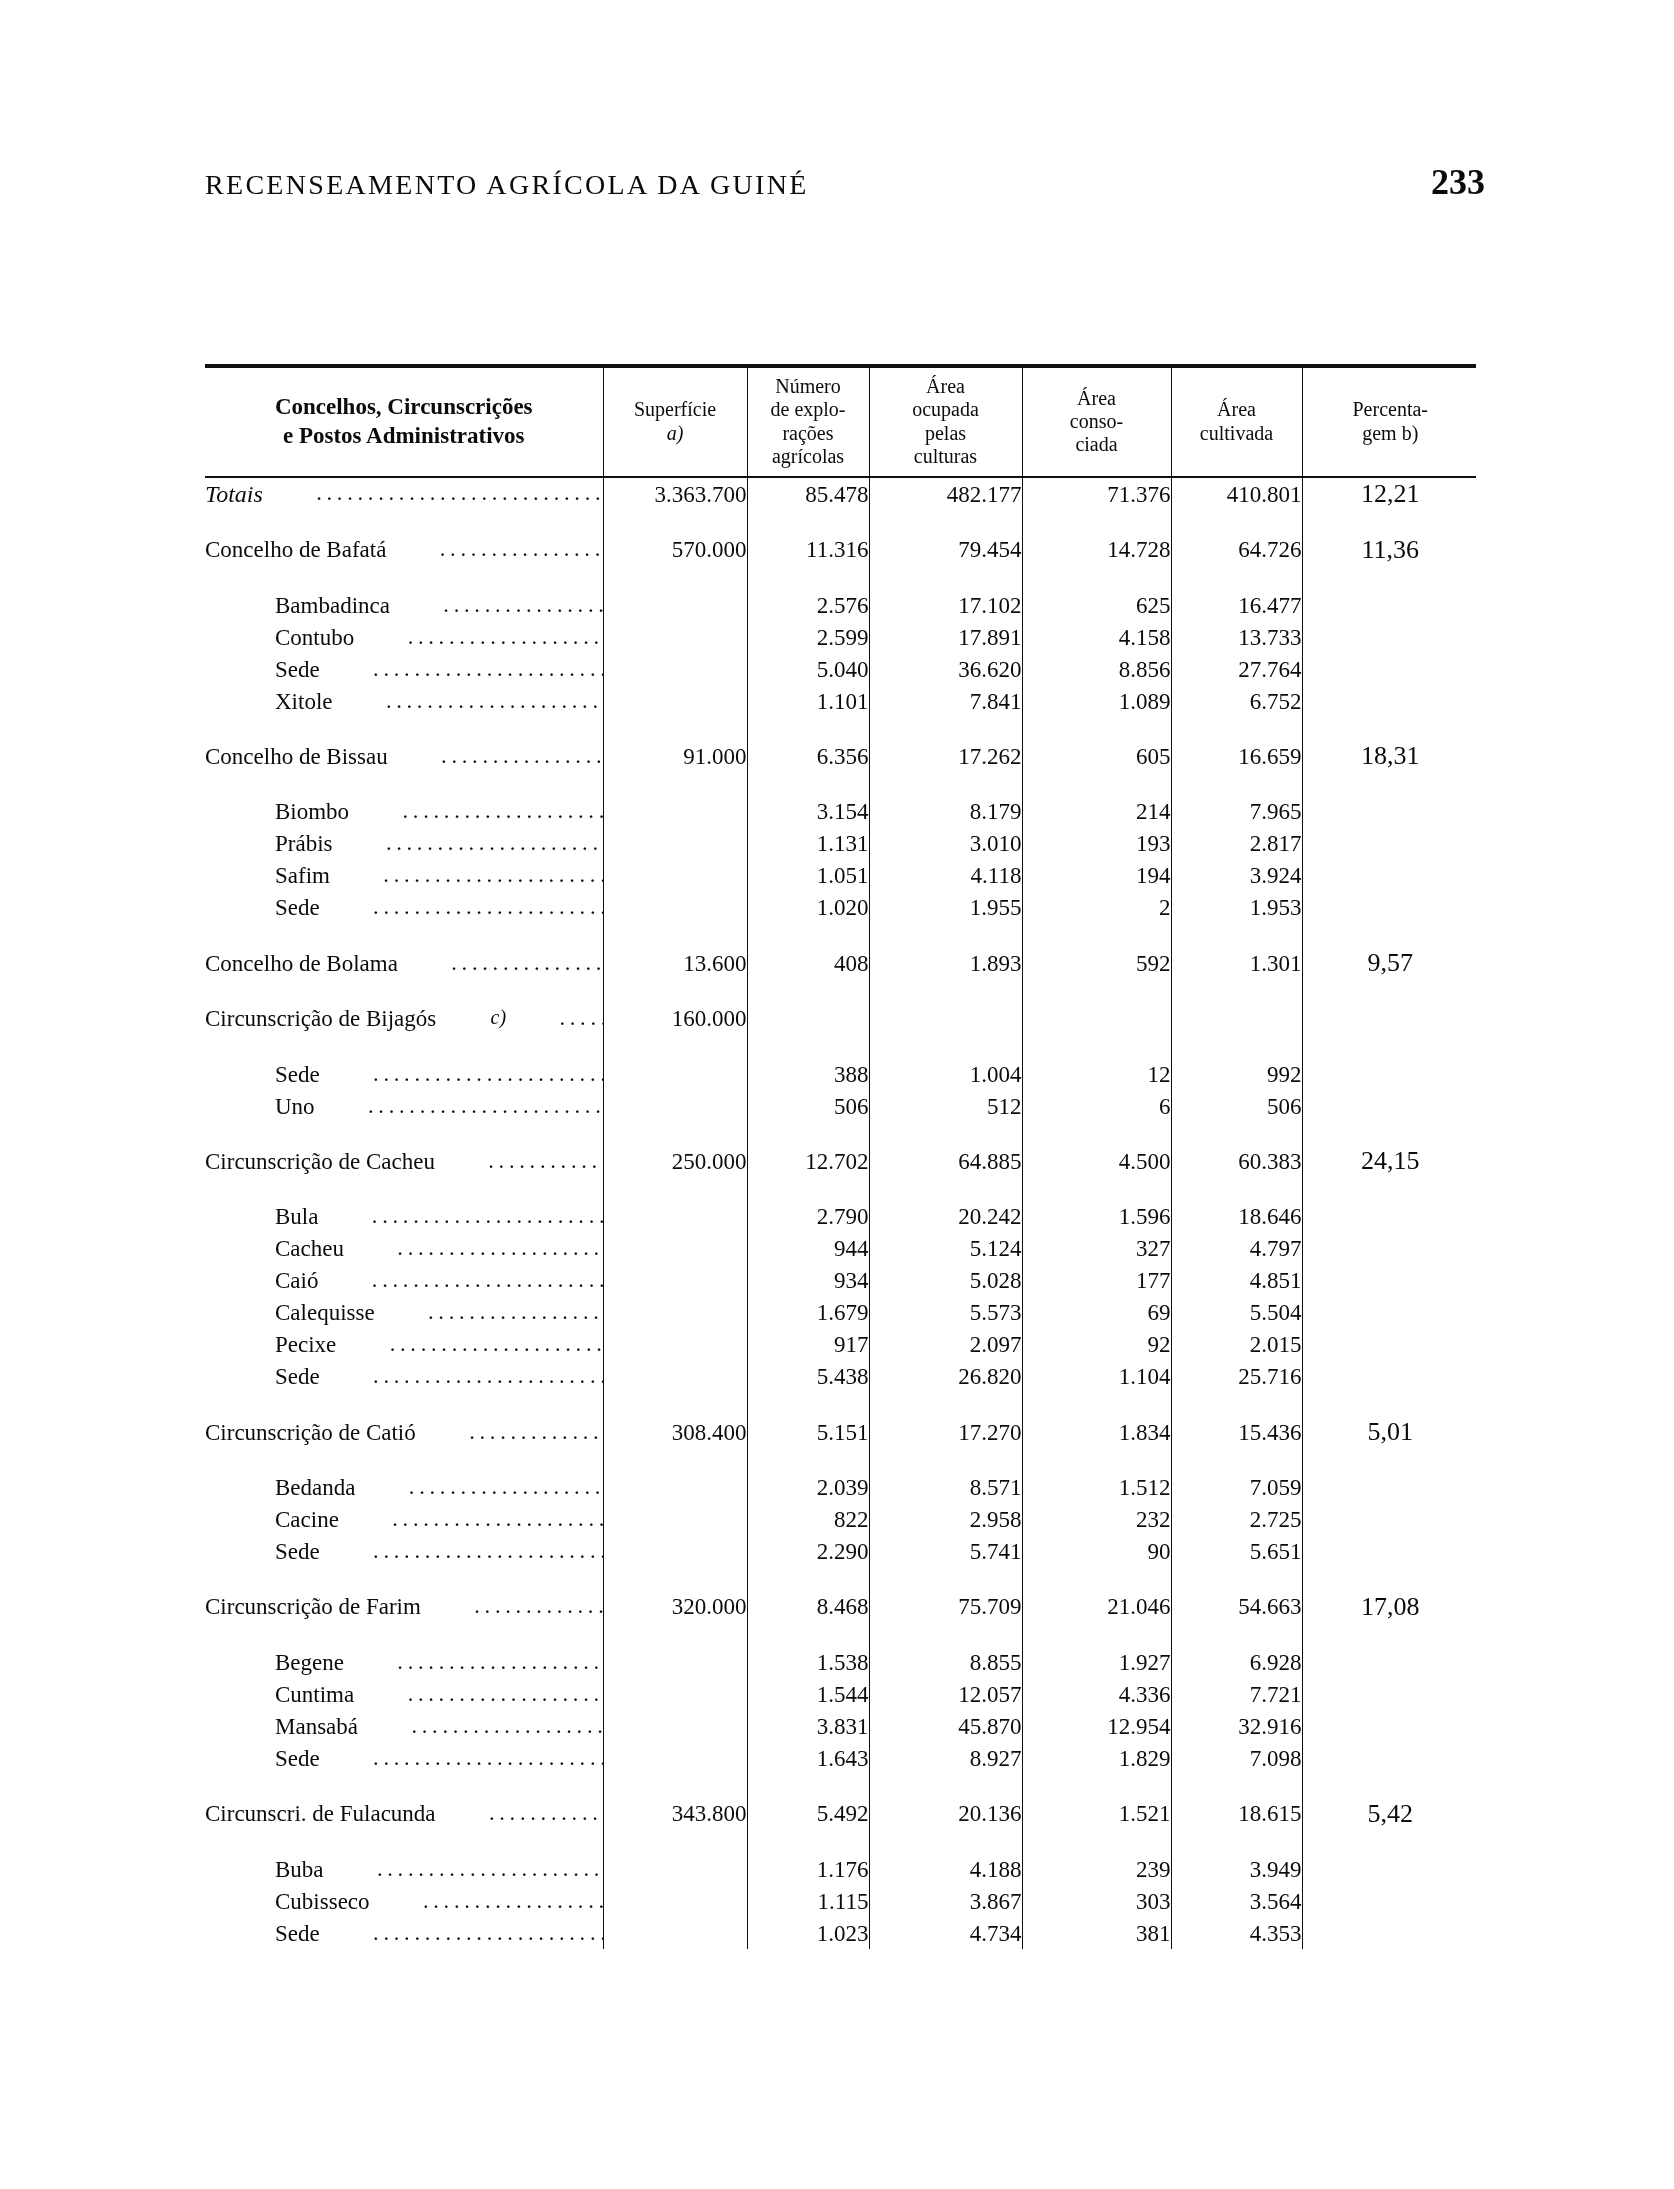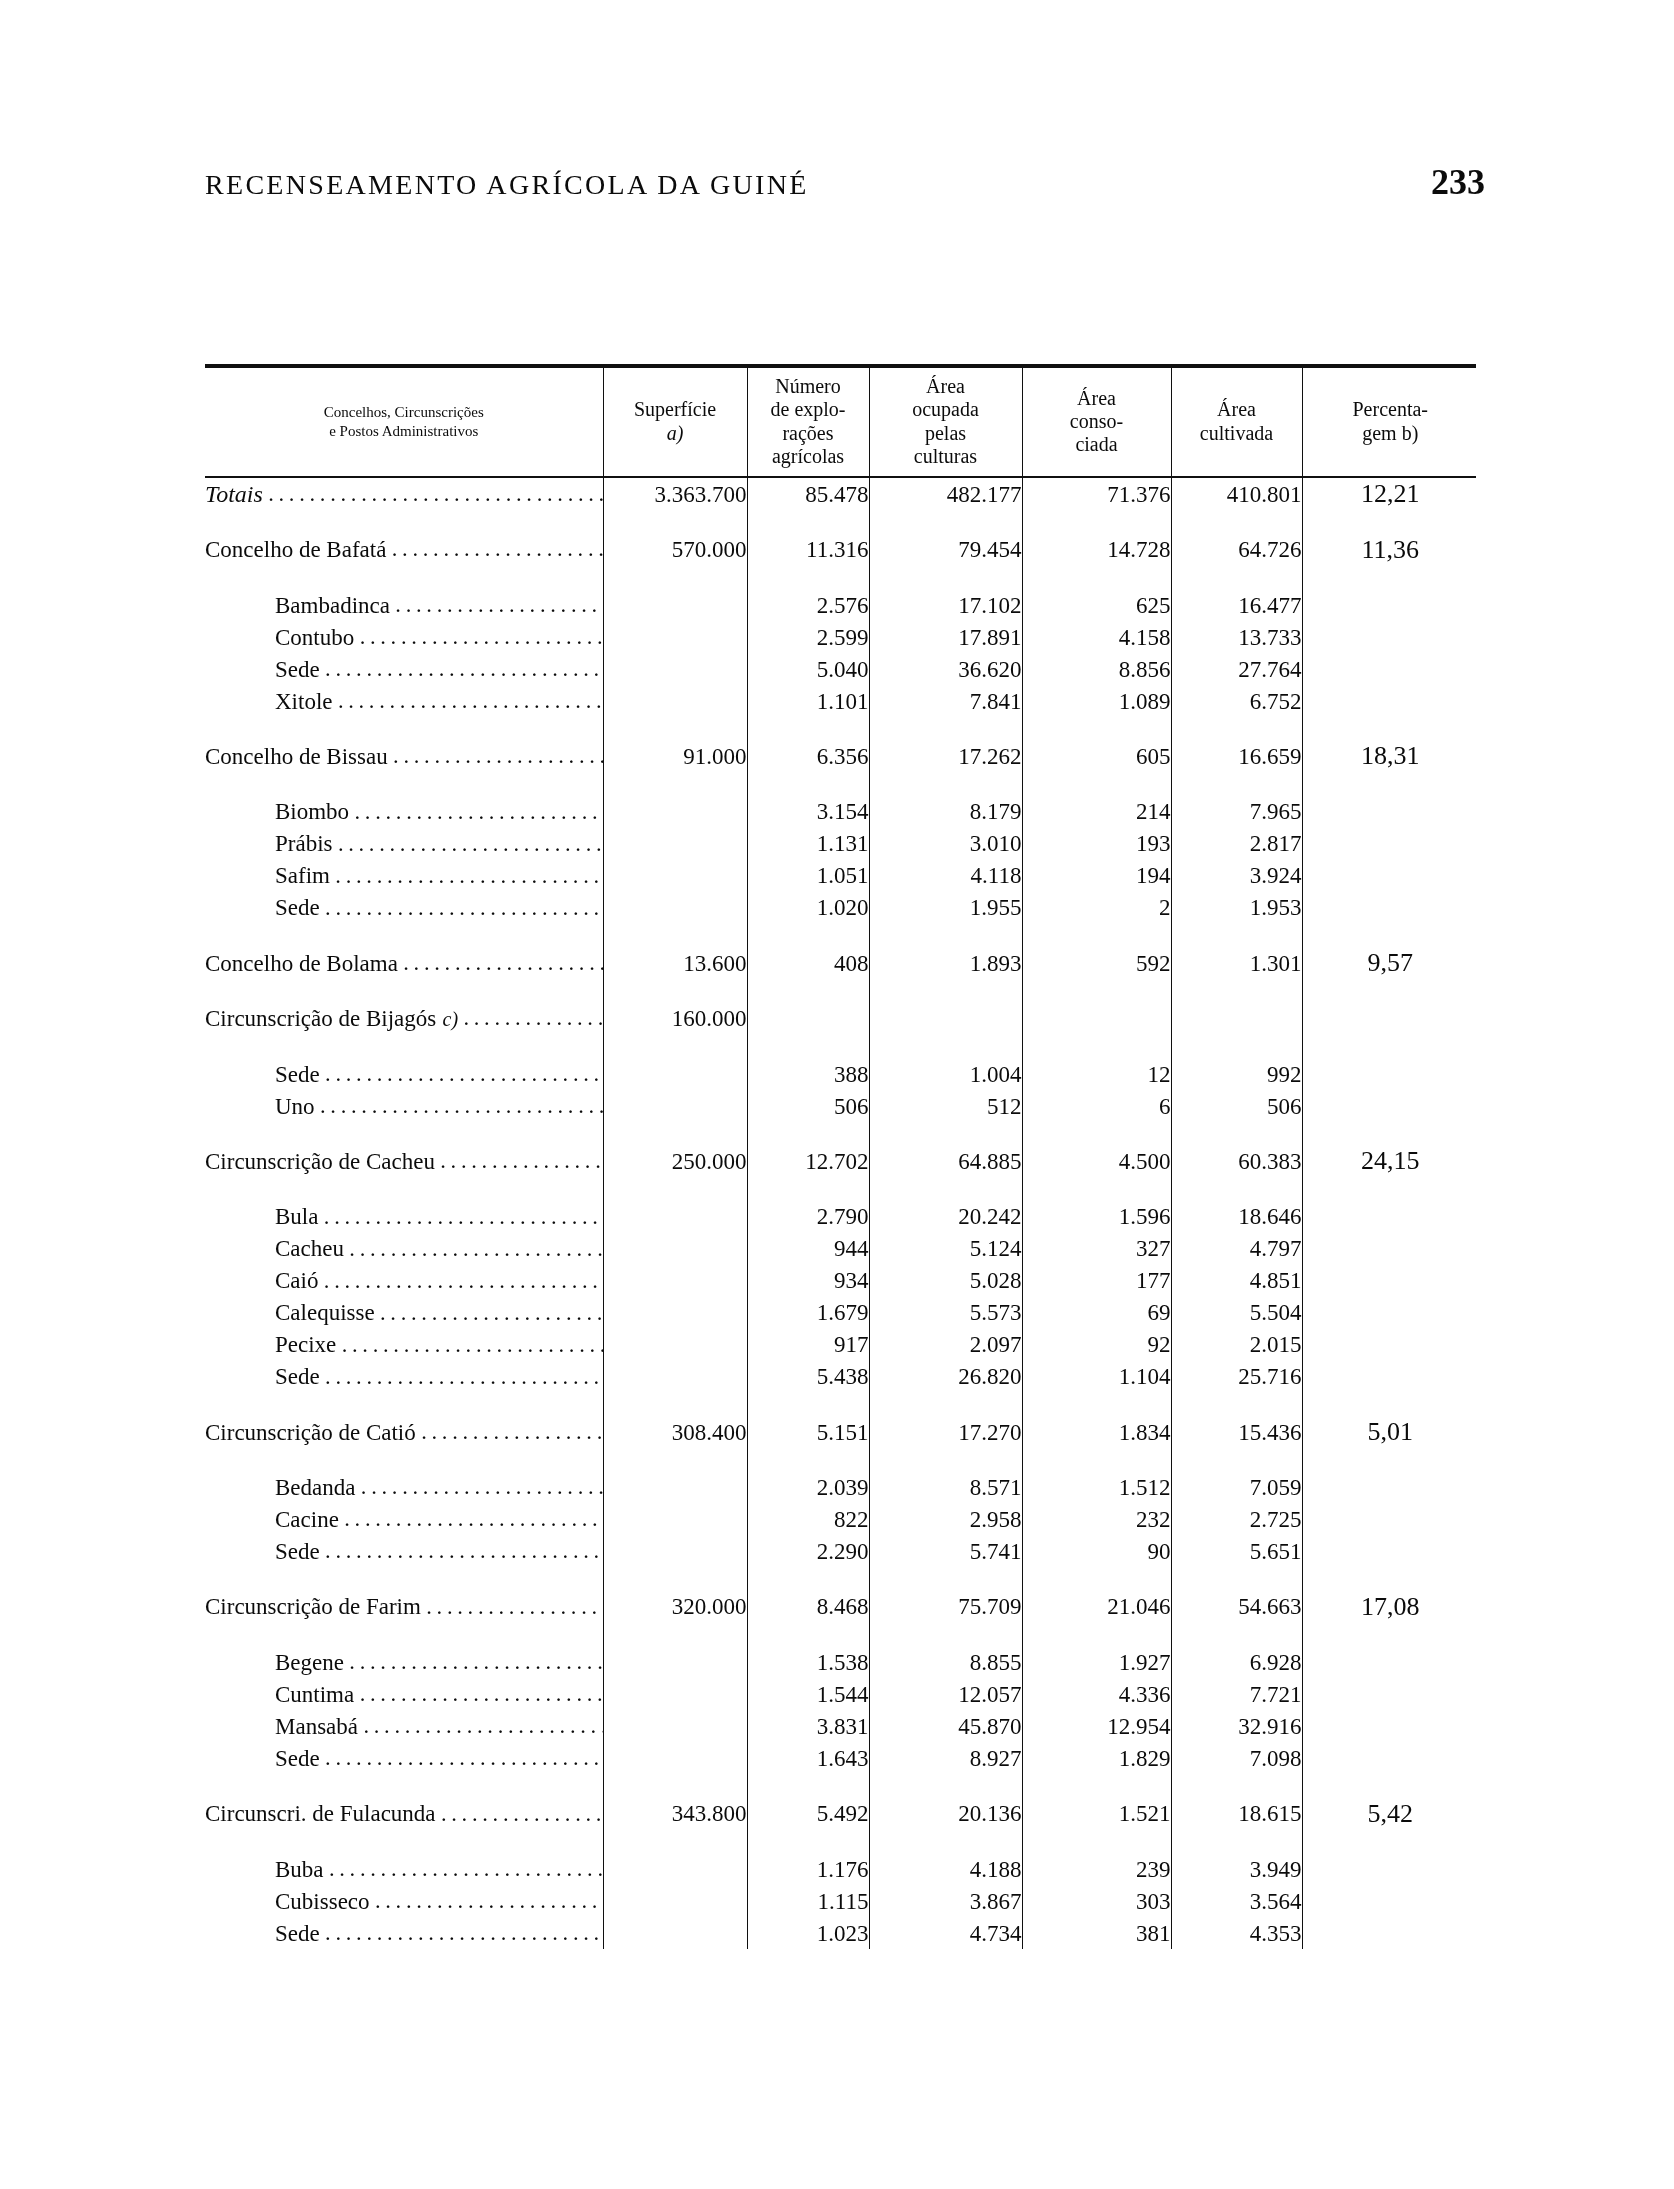--- a/index.html
+++ b/index.html
@@ -89,24 +89,25 @@
   
   thead th {
     font-weight: 400;
     font-size: 20px;
     line-height: 1.17;
     text-align: center;
     padding: 11.7px 3.6px 13.5px 3.6px;
     height: 108px;
   }
   th.h-name {
-    font-size: 15px;
+    font-size: 23px;
     line-height: 1.26;
     padding-left: 9px;
     padding-right: 9px;
+    font-weight: bold;
   }
   .it { font-style: italic; }
 
   
   tbody td {
     font-size: 23px;
     line-height: 1;
     height: 32px;
   }
   td.c-name {
@@ -121,22 +122,23 @@
     font-variant-numeric: lining-nums;
   }
   td.pct {
     text-align: center;
     padding-right: 1.8px;
   }
 
   
   .leader {
     display: flex;
-    align-items: center;
+    align-items: flex-start;
     width: 100%;
+    gap: 48px;
   }
   .leader .lbl { white-space: nowrap; }
   .leader .dots {
     flex: 1 1 auto;
     overflow: hidden;
     white-space: nowrap;
     margin-left: 5.4px;
     letter-spacing: 4.7px;
     font-size: 22.5px;
     line-height: 1;

